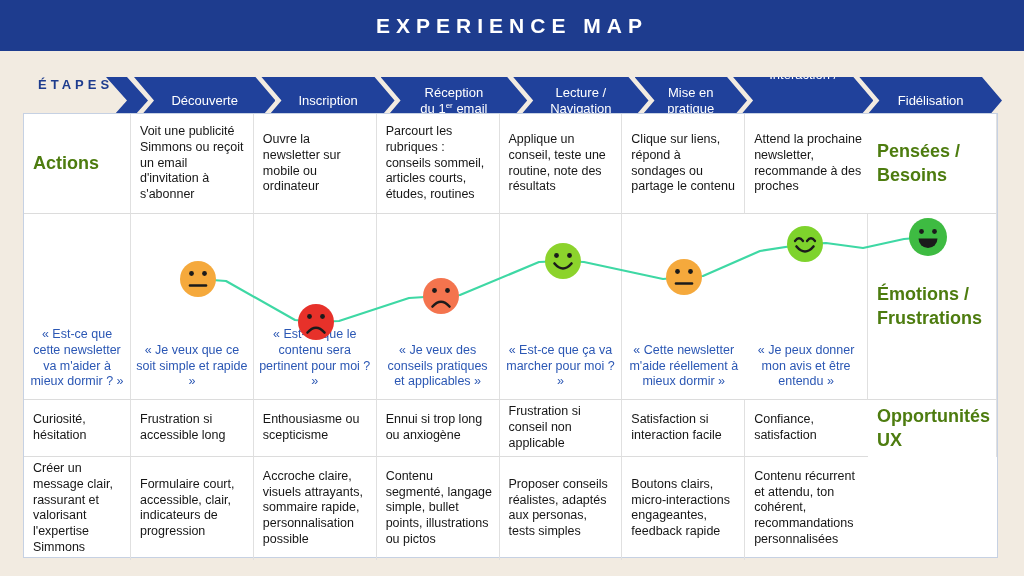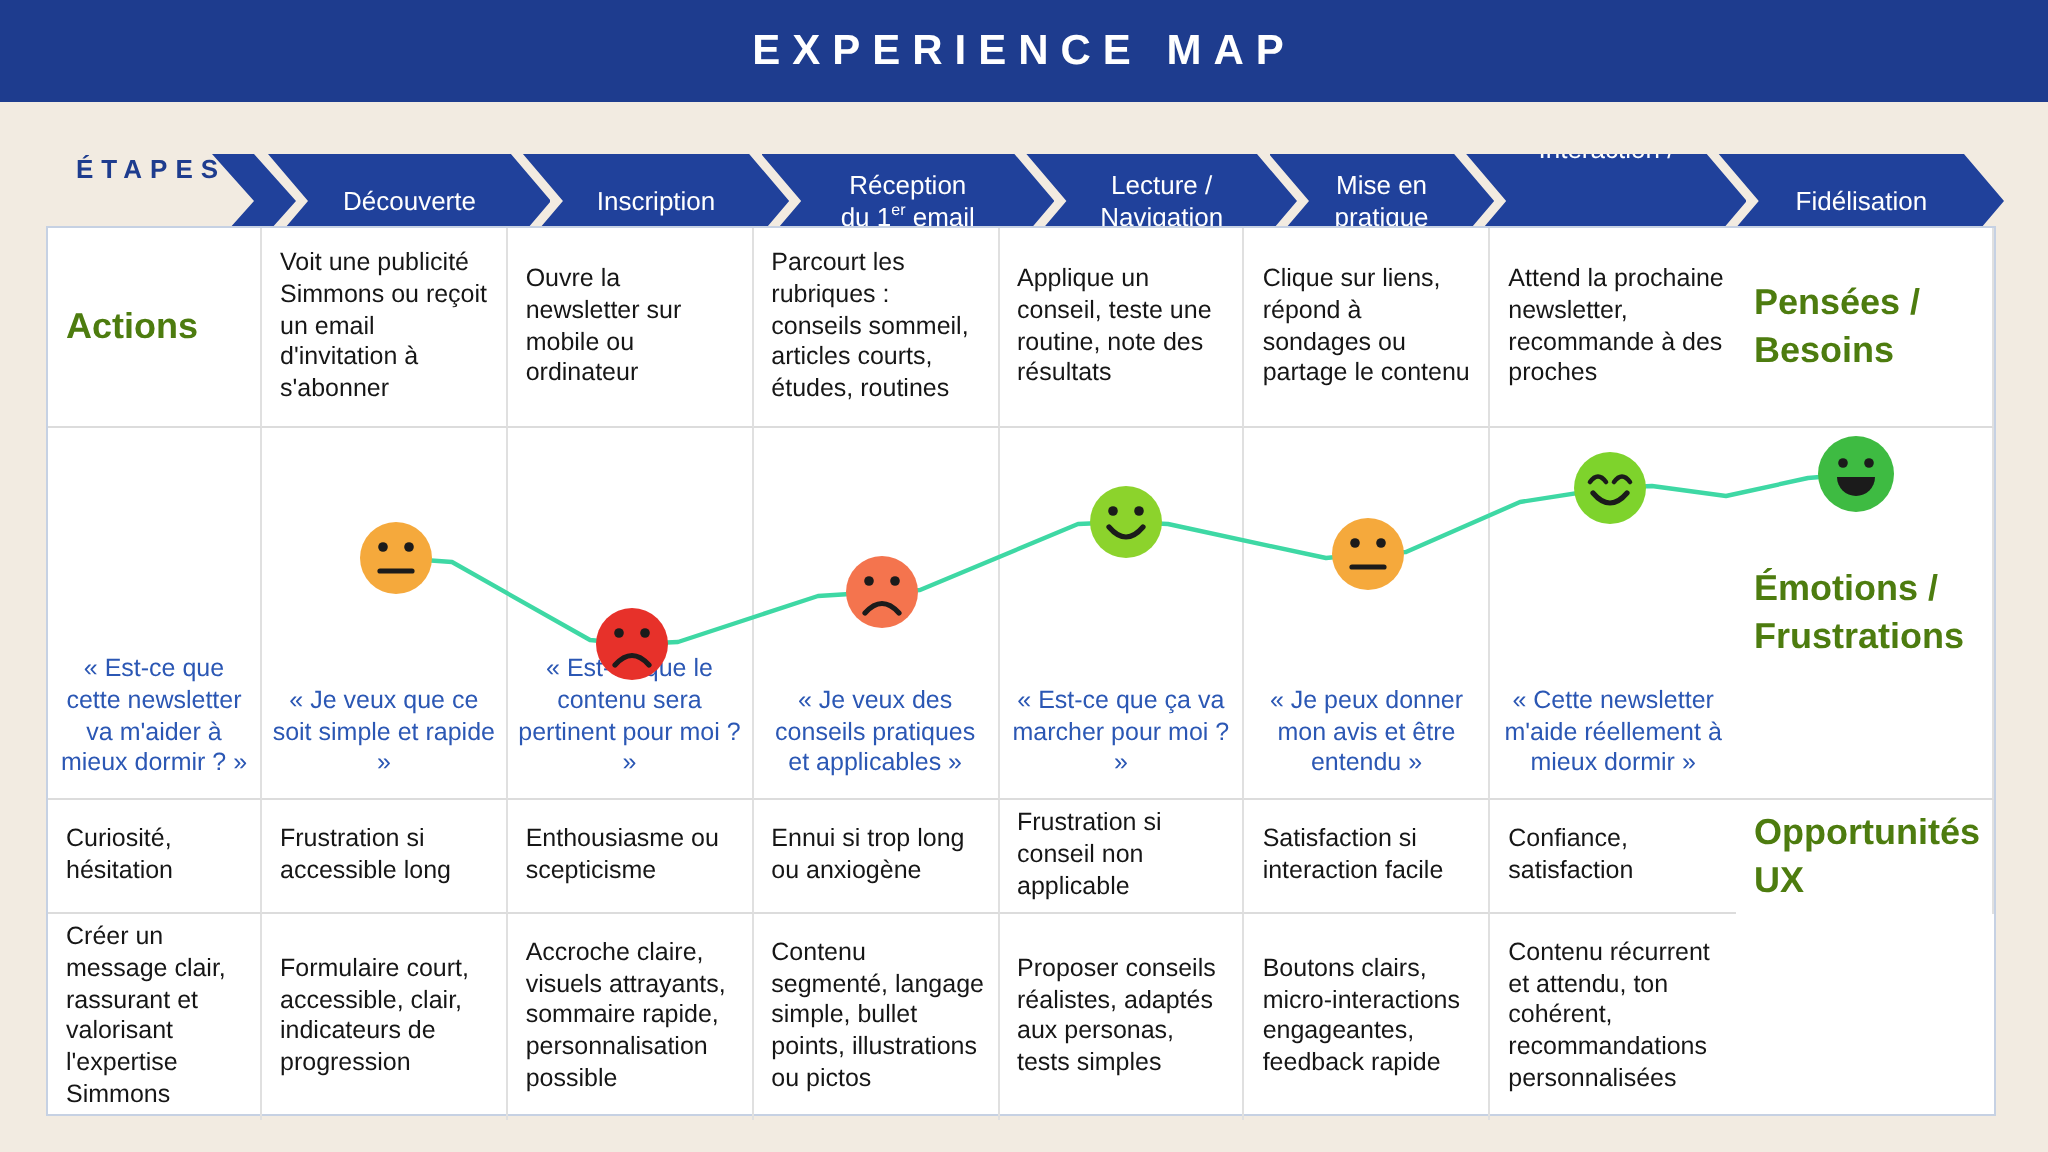--- a/index.html
+++ b/index.html
@@ -110,25 +110,25 @@
       </div>
     <div class="cell quote-cell">
         <div>« Est-ce que le contenu sera pertinent pour moi ? »</div>
       </div>
     <div class="cell quote-cell">
         <div>« Je veux des conseils pratiques et applicables »</div>
       </div>
     <div class="cell quote-cell">
         <div>« Est-ce que ça va marcher pour moi ? »</div>
       </div>
-    <div class="cell quote-cell">
-        <div>« Je peux donner mon avis et être entendu »</div>
-      </div>
     <div class="cell quote-cell last-col">
         <div>« Cette newsletter m'aide réellement à mieux dormir »</div>
+      </div>
+    <div class="cell quote-cell">
+        <div>« Je peux donner mon avis et être entendu »</div>
       </div>
 
     <div class="cell row-label">Émotions / Frustrations</div>
     <div class="cell">
         <div>Curiosité, hésitation</div>
       </div>
     <div class="cell">
         <div>Frustration si accessible long</div>
       </div>
     <div class="cell">

